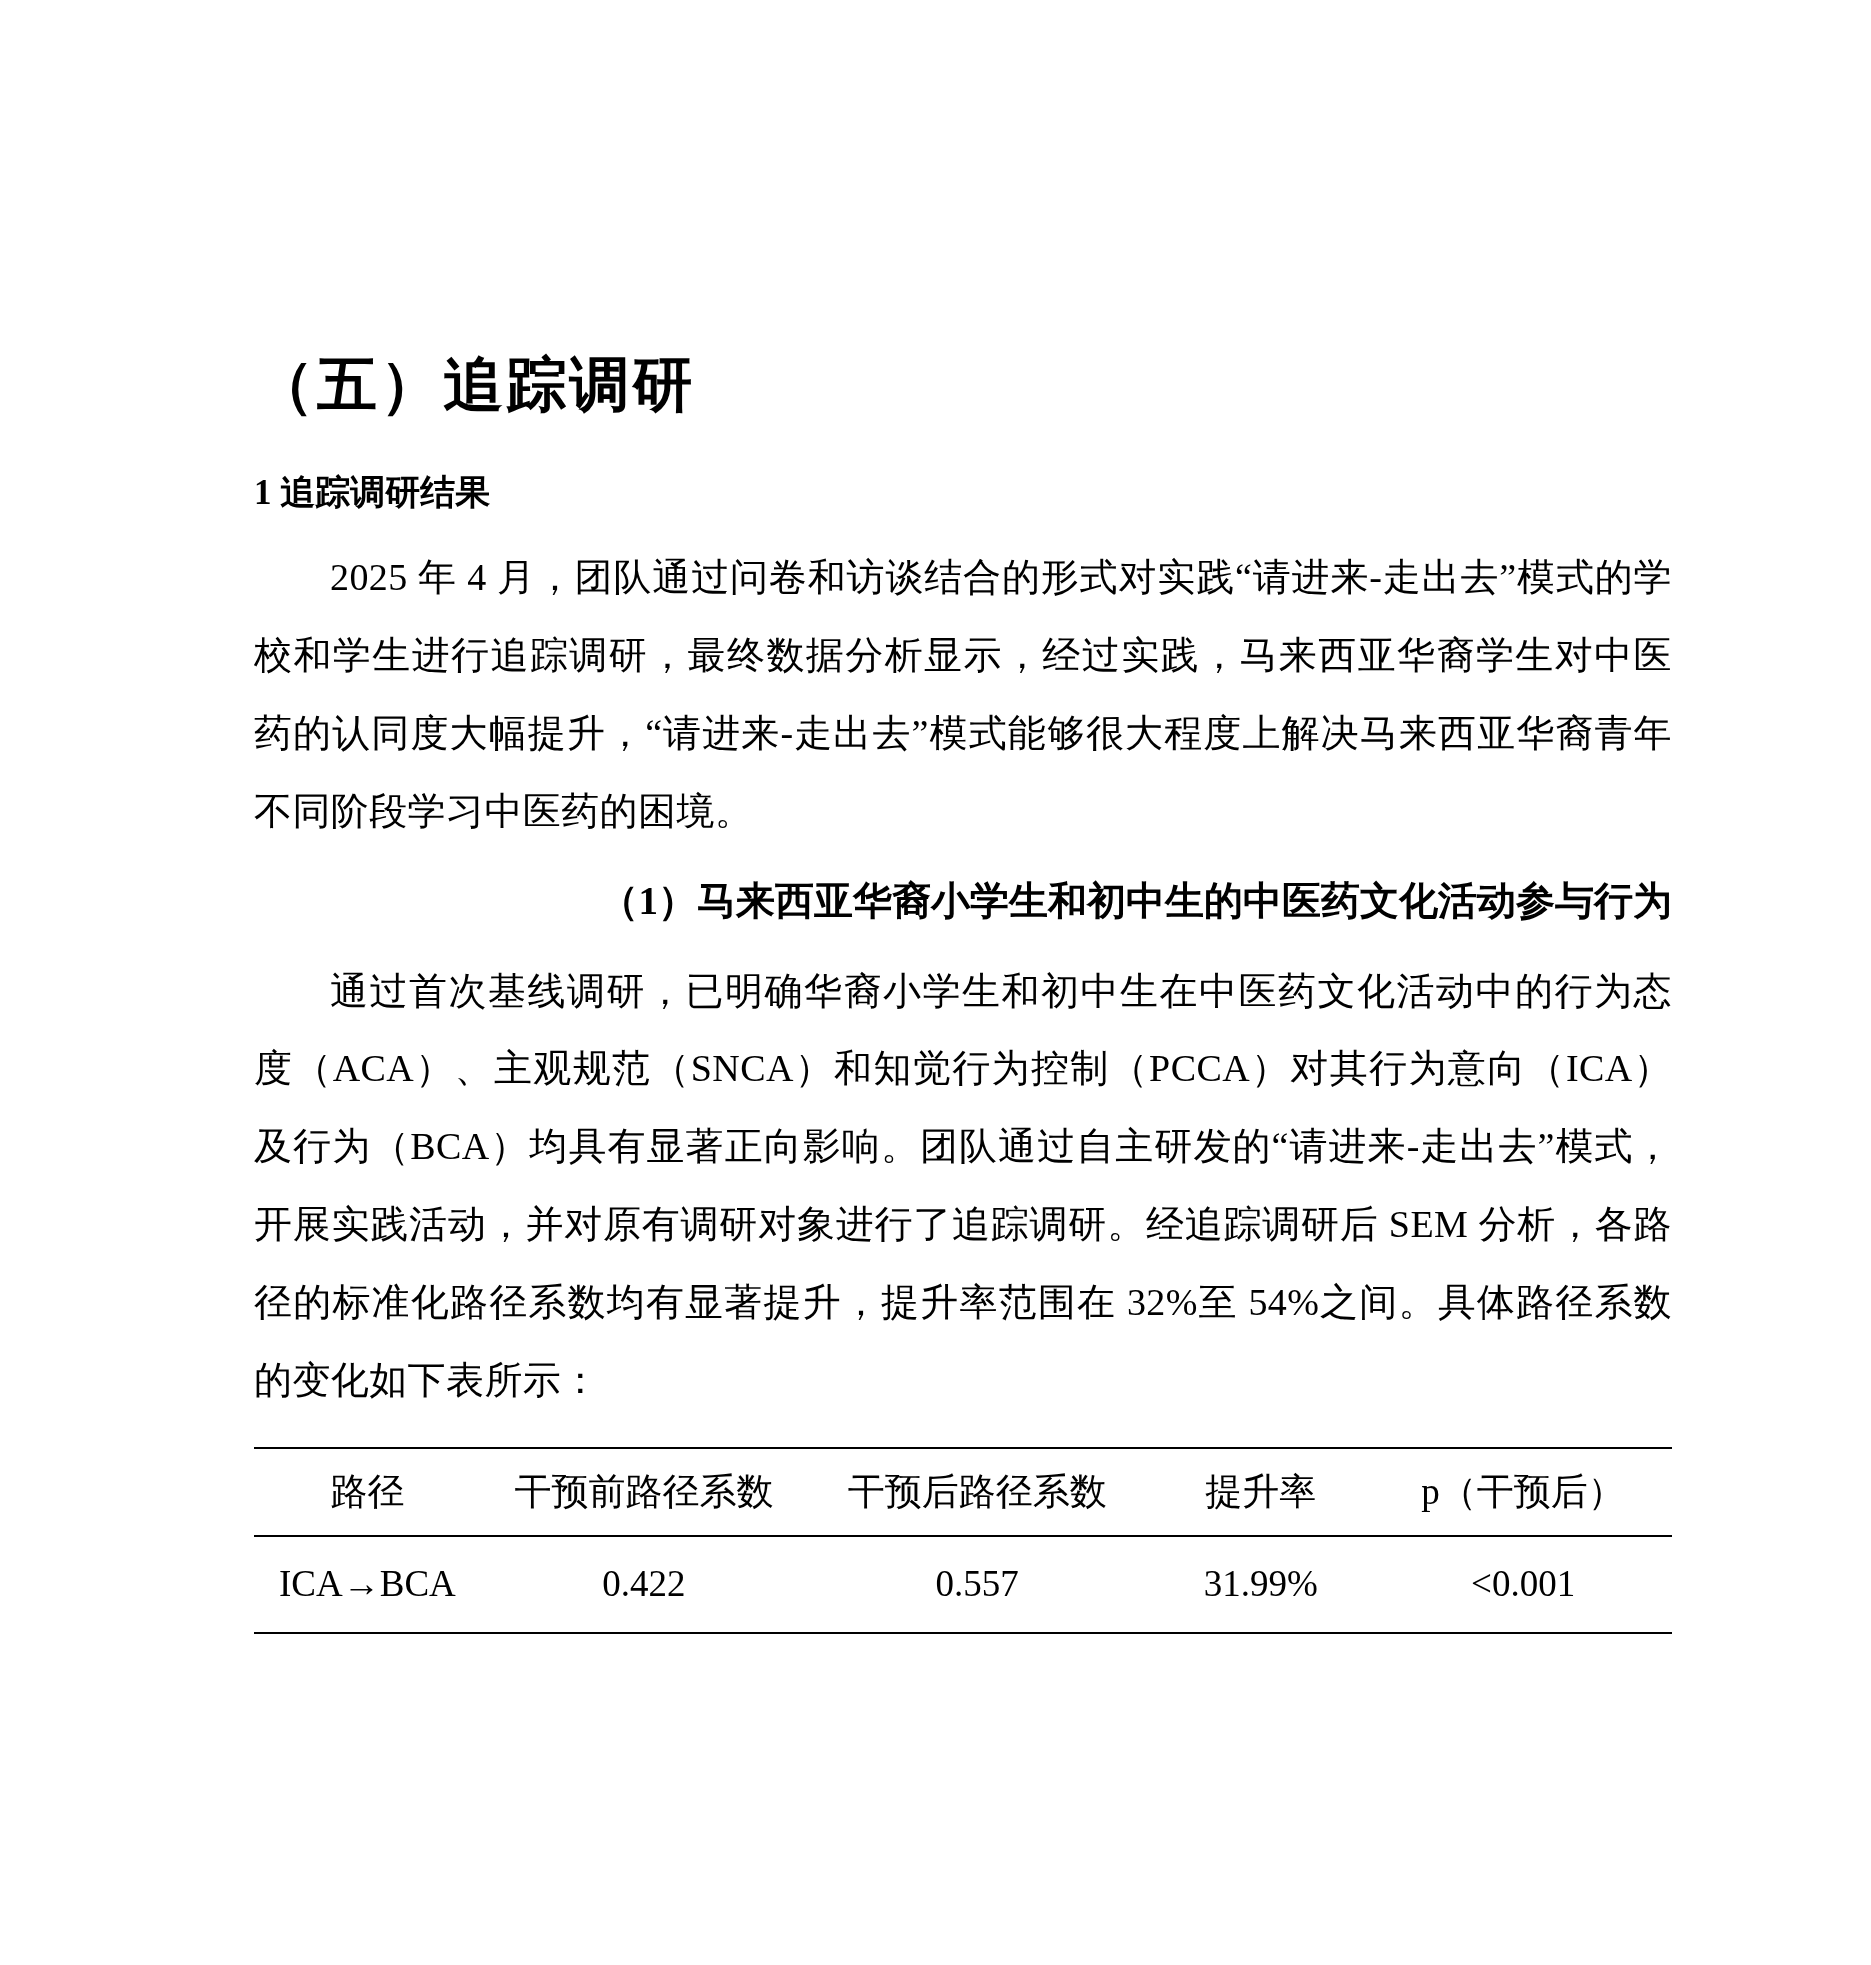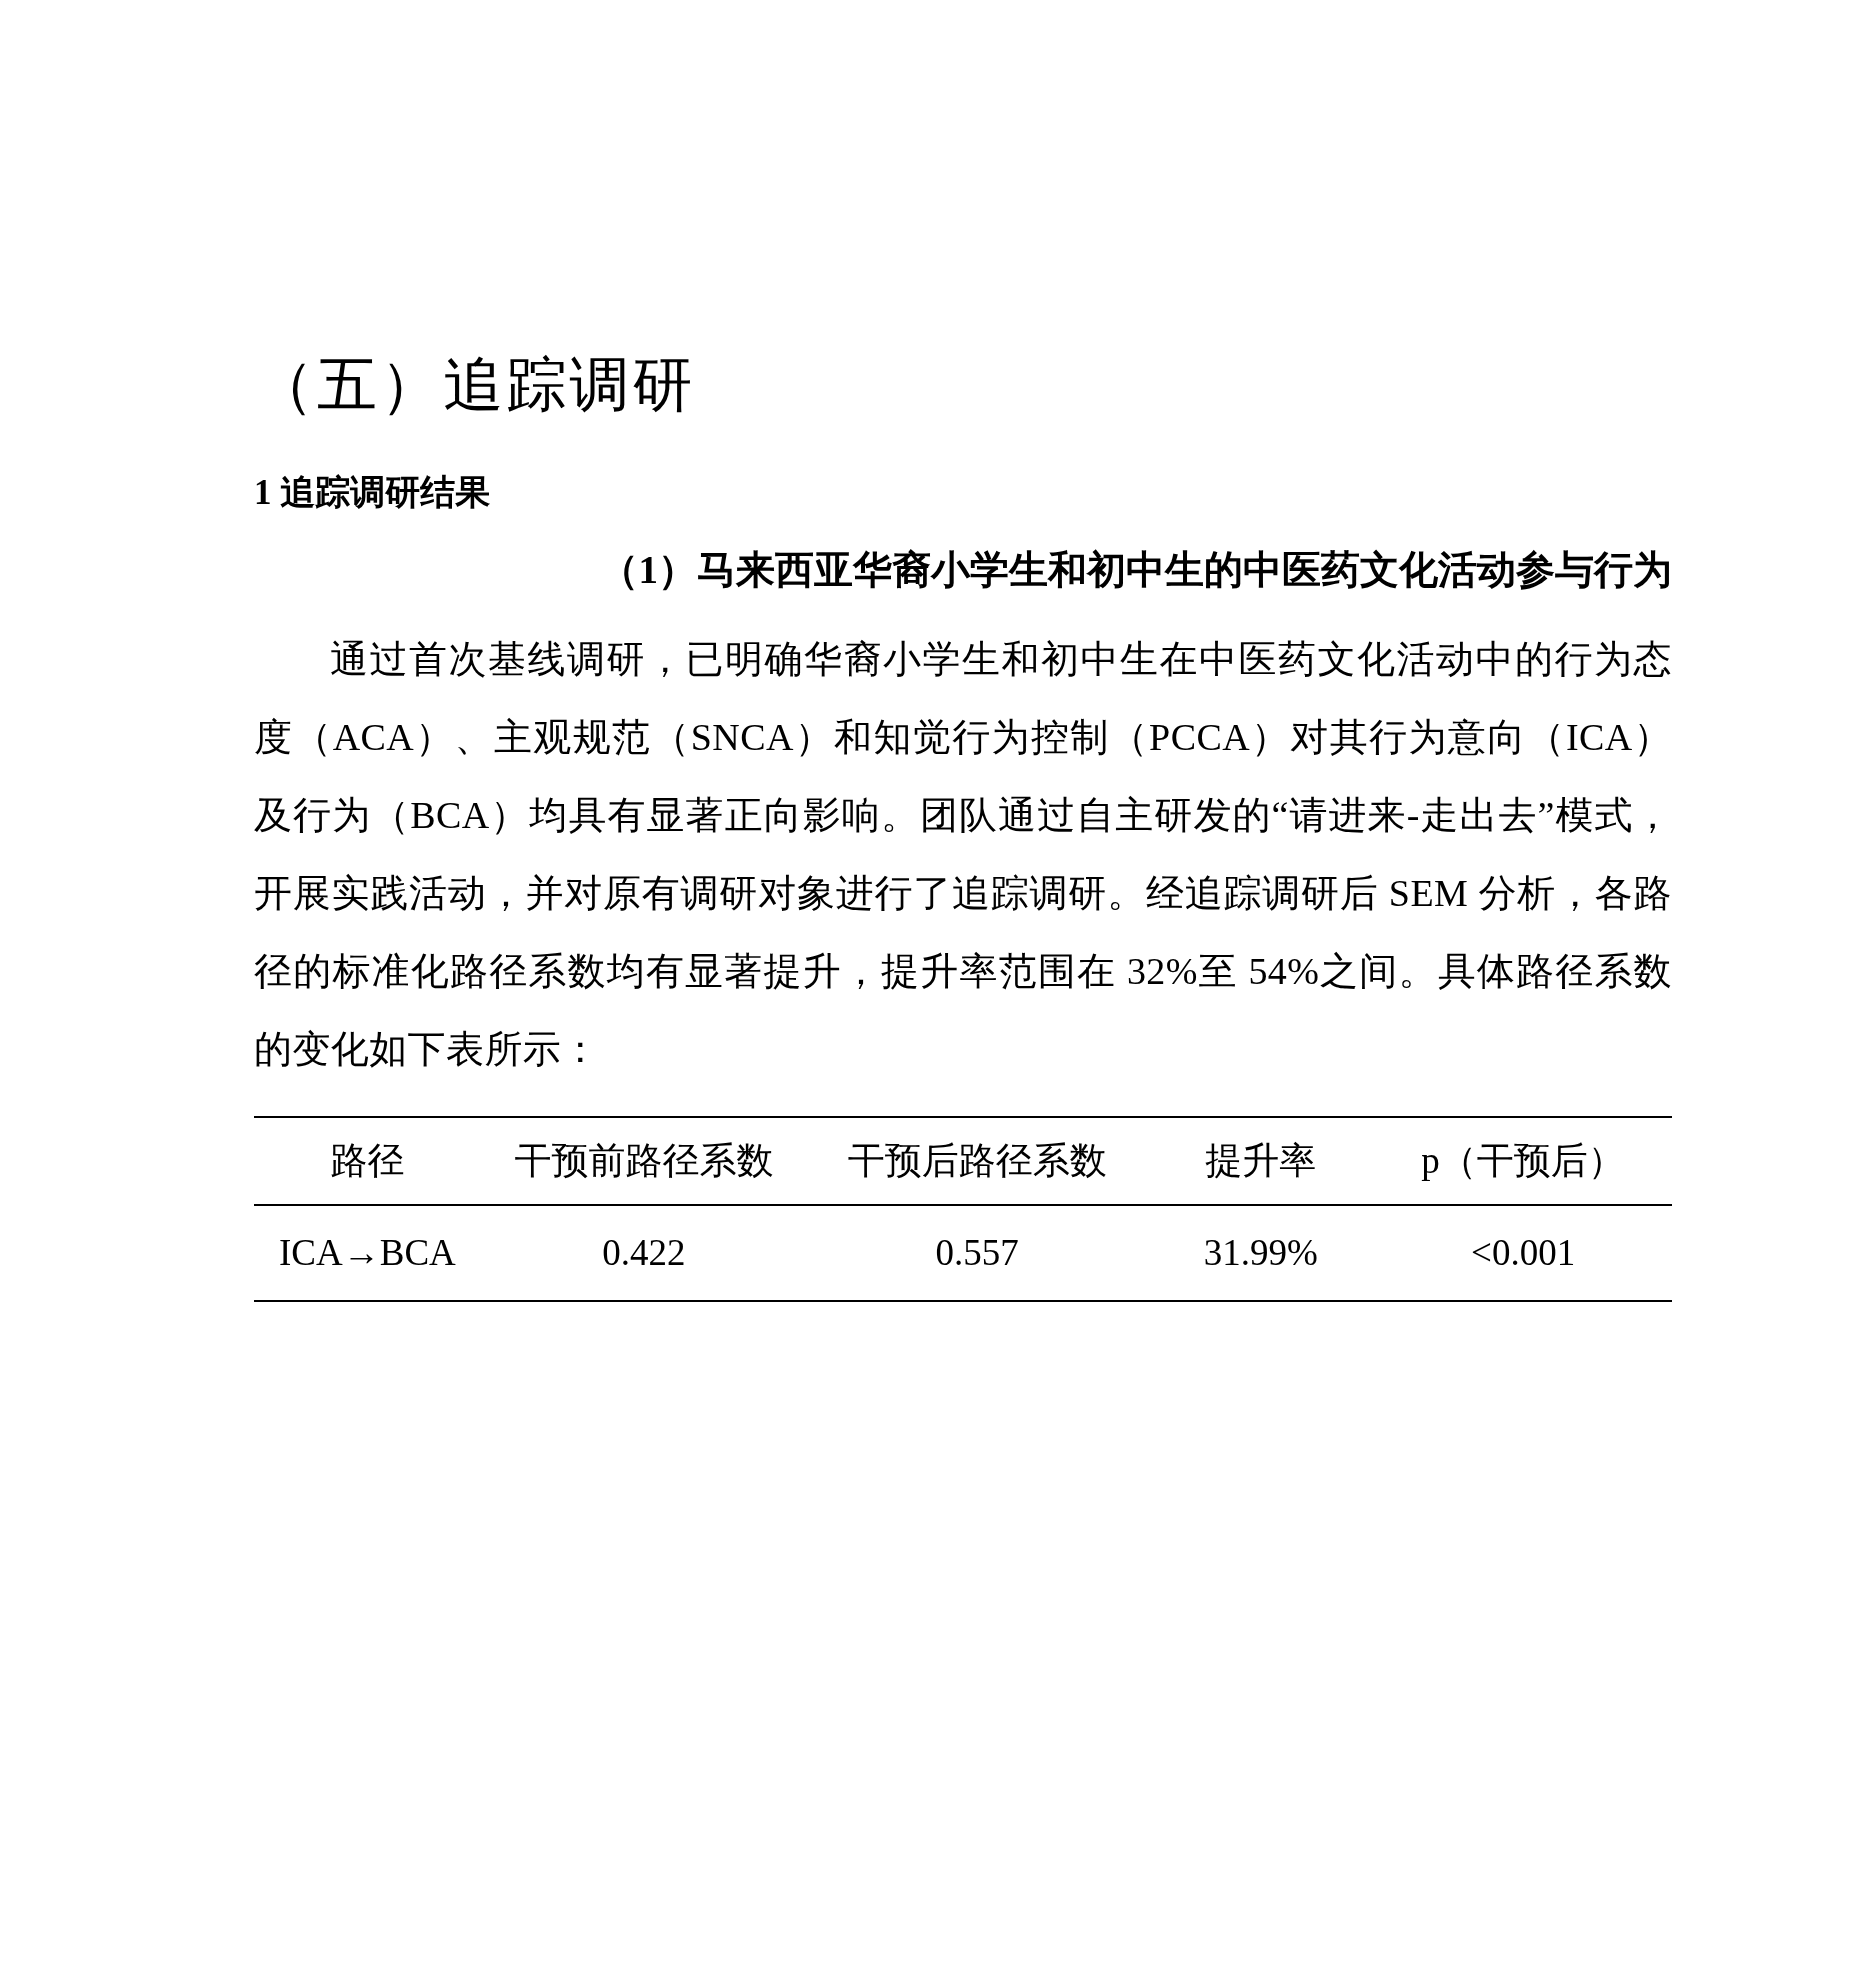--- a/index.html
+++ b/index.html
@@ -15,21 +15,21 @@
     background: #ffffff;
     color: #000000;
     padding: 346px 200px 118px 254px;
     font-family: "Liberation Serif", "DejaVu Serif", serif;
     font-size: 38px;
     line-height: 2.05;
     overflow: hidden;
   }
   .doc-title {
     font-size: 60px;
-    font-weight: normal;
+    font-weight: bold;
     line-height: 1.3;
     margin: 0 0 43px 0;
     letter-spacing: 3.1px;
   }
   .sec-heading {
     font-size: 35px;
     font-weight: bold;
     line-height: 1.5;
     margin: 0 0 19.7px 0;
   }
@@ -71,20 +71,21 @@
 </style>
 </head>
 <body>
 
 <div class="page">
 
   <h1 class="doc-title">（五）追踪调研</h1>
 
   <h2 class="sec-heading">1 追踪调研结果</h2>
 
+  <p class="body-para">2025 年 4 月，团队通过问卷和访谈结合的形式对实践“请进来-走出去”模式的学校和学生进行追踪调研，最终数据分析显示，经过实践，马来西亚华裔学生对中医药的认同度大幅提升，“请进来-走出去”模式能够很大程度上解决马来西亚华裔青年不同阶段学习中医药的困境。</p>
 
   <h3 class="sub-heading">（1）马来西亚华裔小学生和初中生的中医药文化活动参与行为</h3>
 
   <p class="body-para">通过首次基线调研，已明确华裔小学生和初中生在中医药文化活动中的行为态度（ACA）、主观规范（SNCA）和知觉行为控制（PCCA）对其行为意向（ICA）及行为（BCA）均具有显著正向影响。团队通过自主研发的“请进来-走出去”模式，开展实践活动，并对原有调研对象进行了追踪调研。经追踪调研后 SEM 分析，各路径的标准化路径系数均有显著提升，提升率范围在 32%至 54%之间。具体路径系数的变化如下表所示：</p>
 
   <table class="data-table">
     <colgroup>
       <col style="width:16%">
       <col style="width:23%">
       <col style="width:24%">

